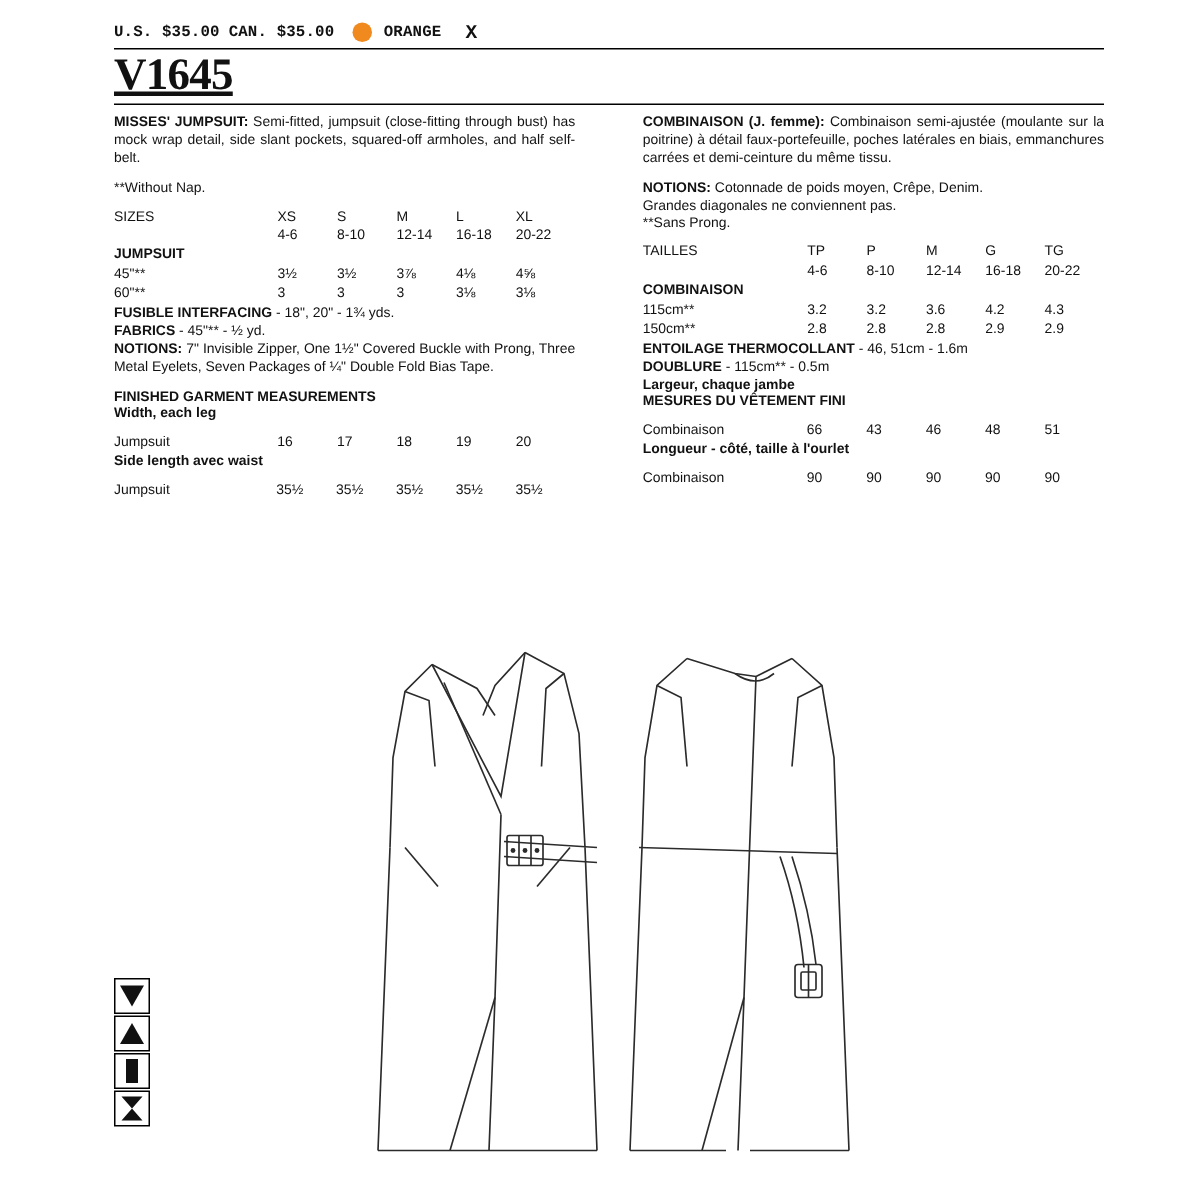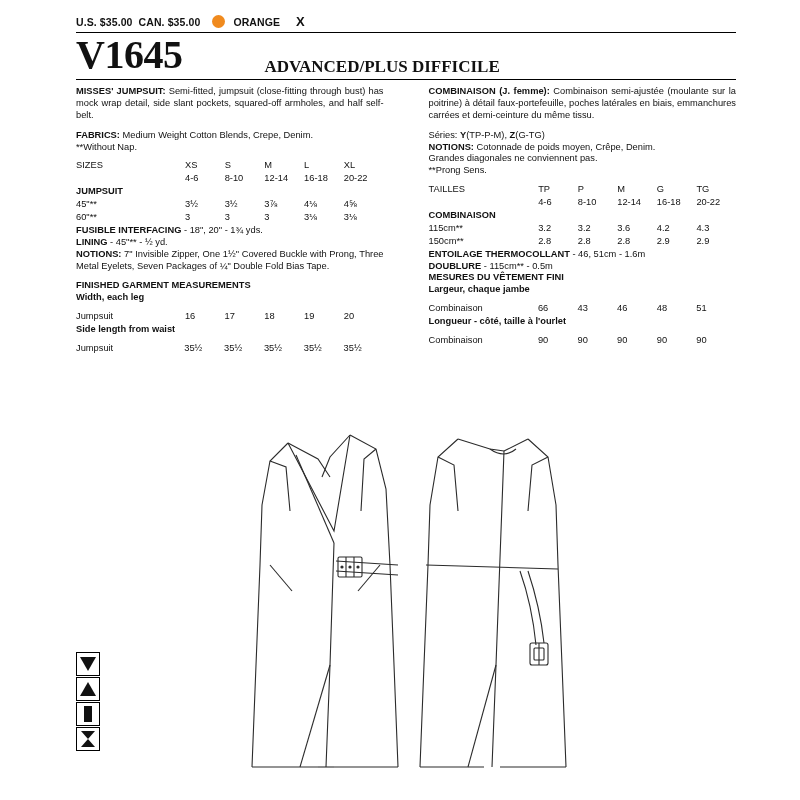--- a/index.html
+++ b/index.html
@@ -14,38 +14,40 @@
   .page{
     position:absolute;
     left:76px; top:14px;
     width:660px; height:760px;
   }
   .topline{
     display:flex;align-items:center;gap:6px;
     font-size:10.5px;font-weight:bold;letter-spacing:.1px;
     border-bottom:1px solid #000;
     padding-bottom:3px;
+    font-family:Liberation Mono, monospace;
   }
   .topline .price{white-space:nowrap;}
   .dot{
     width:13px;height:13px;border-radius:50%;
     background:#f08a1e;display:inline-block;margin:0 2px 0 6px;
   }
   .colorword{font-size:10.5px;font-weight:bold;}
   .colorletter{font-size:13px;font-weight:bold;margin-left:10px;}
 
   .titlerow{
     display:flex;align-items:flex-end;gap:0px;
     border-bottom:1px solid #000;
     padding:2px 0 4px 0;
   }
   .patnum{
     font-family:"Liberation Serif", serif;
-    font-size:40px;font-weight:bold;letter-spacing:-.5px;
+    font-size:30px;font-weight:bold;letter-spacing:-.5px;
     line-height:1;
+    text-decoration:underline;
   }
   .diff{
     font-family:"Liberation Serif", serif;
     font-size:17px;font-weight:bold;
     margin-left:82px;
     line-height:1;
   }
 
   .cols{
     display:flex;
@@ -98,30 +100,28 @@
   <div class="topline">
     <span class="price">U.S. $35.00</span>
     <span class="price">CAN. $35.00</span>
     <span class="dot"></span>
     <span class="colorword">ORANGE</span>
     <span class="colorletter">X</span>
   </div>
 
   <div class="titlerow">
     <span class="patnum">V1645</span>
-    <span class="diff">ADVANCED/PLUS DIFFICILE</span>
   </div>
 
   <div class="cols">
 
     <div class="col left">
       <p class="para"><b>MISSES' JUMPSUIT:</b><span> Semi-fitted, jumpsuit (close-fitting through bust) has mock wrap detail, side slant pockets, squared-off armholes, and half self-belt.</span></p>
 
 
-      <p class="line"><b>FABRICS:</b><span> Medium Weight Cotton Blends, Crepe, Denim.</span></p>
       <p class="line">**Without Nap.</p>
 
       <table class="sz">
         <tbody>
             <tr class="hdrrow">
           <td class="lbl b">SIZES</td>
           <td class="num">XS</td>
           <td class="num">S</td>
           <td class="num">M</td>
           <td class="num">L</td>
@@ -152,60 +152,59 @@
           <td class="num">3</td>
           <td class="num">3</td>
           <td class="num">3</td>
           <td class="num">3⅛</td>
           <td class="num">3⅛</td>
         </tr>
       </tbody>
         </table>
 
       <p class="line"><b>FUSIBLE INTERFACING</b><span> - 18", 20" - 1¾ yds.</span></p>
-      <p class="line"><b>LINING</b><span> - 45"** - ½ yd.</span></p>
+      <p class="line"><b>FABRICS</b><span> - 45"** - ½ yd.</span></p>
       <p class="para"><b>NOTIONS:</b><span> 7" Invisible Zipper, One 1½" Covered Buckle with Prong, Three Metal Eyelets, Seven Packages of ¼" Double Fold Bias Tape.</span></p>
 
       <p class="line b">FINISHED GARMENT MEASUREMENTS</p>
       <p class="line b">Width, each leg</p>
       <table class="sz">
         <tbody>
             <tr>
           <td class="lbl">Jumpsuit</td>
           <td class="num">16</td>
           <td class="num">17</td>
           <td class="num">18</td>
           <td class="num">19</td>
           <td class="num">20</td>
         </tr>
       </tbody>
         </table>
-      <p class="line b">Side length from waist</p>
+      <p class="line b">Side length avec waist</p>
       <table class="sz">
         <tbody>
             <tr>
           <td class="lbl">Jumpsuit</td>
           <td class="num">35½</td>
           <td class="num">35½</td>
           <td class="num">35½</td>
           <td class="num">35½</td>
           <td class="num">35½</td>
         </tr>
       </tbody>
         </table>
     </div>
 
     <div class="col right">
       <p class="para"><b>COMBINAISON (J. femme):</b><span> Combinaison semi-ajustée (moulante sur la poitrine) à détail faux-portefeuille, poches latérales en biais, emmanchures carrées et demi-ceinture du même tissu.</span></p>
 
-      <p class="line"><span>Séries: </span><b>Y</b><span>(TP-P-M), </span><b>Z</b><span>(G-TG)</span></p>
 
       <p class="line"><b>NOTIONS:</b><span> Cotonnade de poids moyen, Crêpe, Denim.</span></p>
       <p class="line">Grandes diagonales ne conviennent pas.</p>
-      <p class="line">**Prong Sens.</p>
+      <p class="line">**Sans Prong.</p>
 
       <table class="sz">
         <tbody>
             <tr class="hdrrow">
           <td class="lbl b">TAILLES</td>
           <td class="num">TP</td>
           <td class="num">P</td>
           <td class="num">M</td>
           <td class="num">G</td>
           <td class="num">TG</td>
@@ -237,22 +236,22 @@
           <td class="num">2.8</td>
           <td class="num">2.9</td>
           <td class="num">2.9</td>
         </tr>
       </tbody>
         </table>
 
       <p class="line"><b>ENTOILAGE THERMOCOLLANT</b><span> - 46, 51cm - 1.6m</span></p>
       <p class="line"><b>DOUBLURE</b><span> - 115cm** - 0.5m</span></p>
 
+      <p class="line b">Largeur, chaque jambe</p>
       <p class="line b">MESURES DU VÊTEMENT FINI</p>
-      <p class="line b">Largeur, chaque jambe</p>
       <table class="sz">
         <tbody>
             <tr>
           <td class="lbl">Combinaison</td>
           <td class="num">66</td>
           <td class="num">43</td>
           <td class="num">46</td>
           <td class="num">48</td>
           <td class="num">51</td>
         </tr>

